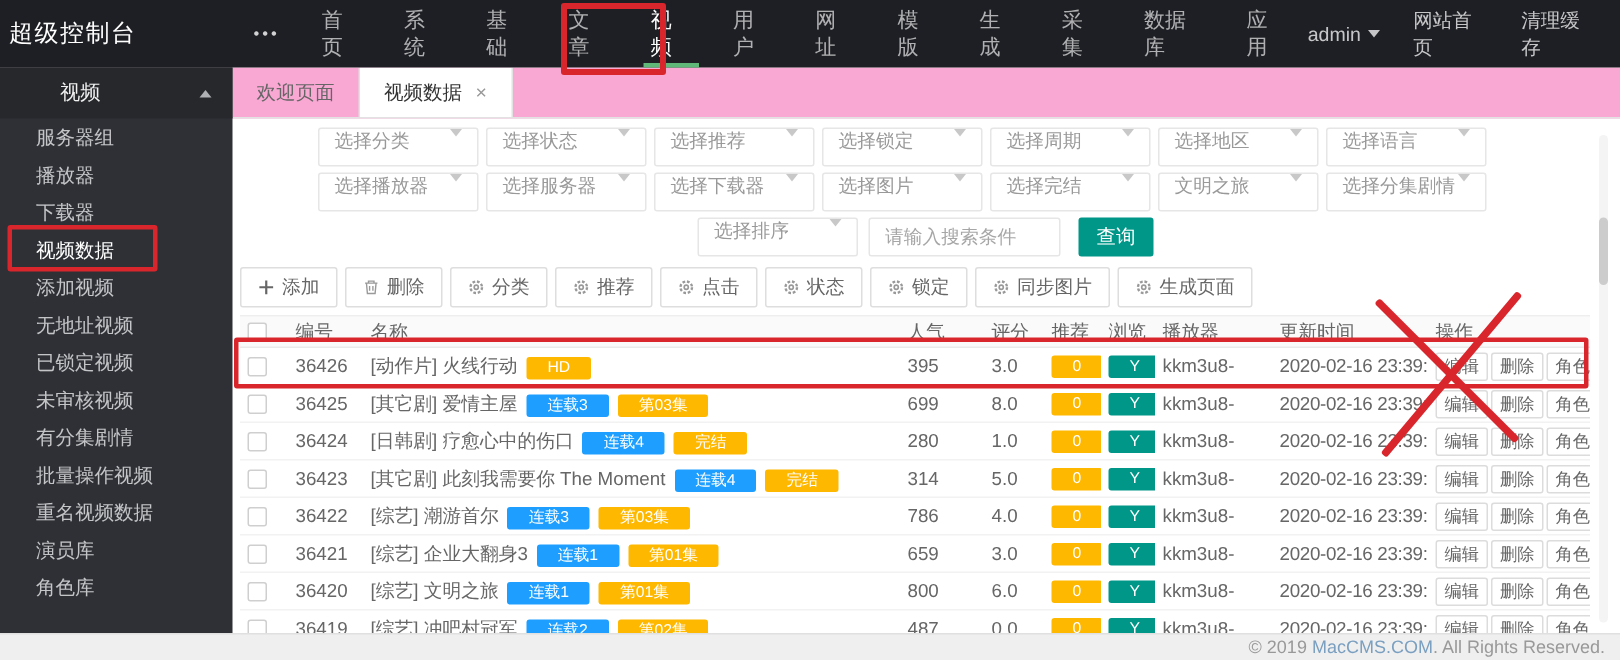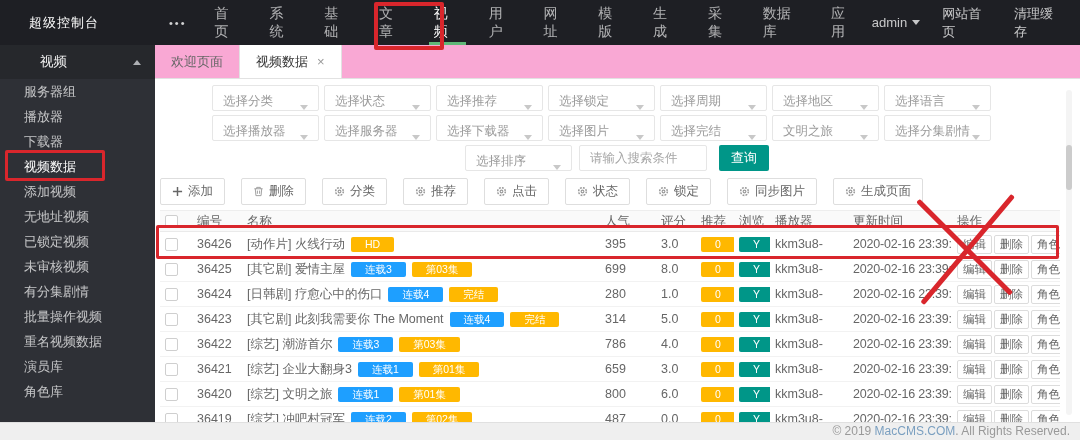--- a/index.html
+++ b/index.html
@@ -2,21 +2,21 @@
 <html><head>
 <meta charset="utf-8">
 <style>
   * { margin:0; padding:0; box-sizing:border-box; }
   body { font-family:"Liberation Sans","DejaVu Sans",sans-serif; background:#fff; }
   .screen { position:relative; width:1080px; height:440px; overflow:hidden; background:#fff; }
 
   
   .navbar { position:absolute; top:0; left:0; right:0; height:45px; background:#1E1F24;
             display:flex; align-items:center; z-index:3; }
-  .brand { width:155px; padding-left:29px; color:#fff; font-size:13px; letter-spacing:1px; flex:none; }
+  .brand { width:155px; padding-left:6px; color:#fff; font-size:16px; letter-spacing:1px; flex:none; }
   .more-icon { color:rgba(255,255,255,.8); font-size:11px; padding:0 14px; cursor:pointer; }
   .more-icon::before { content:"\2022\2022\2022"; letter-spacing:2px; }
   .main-nav { display:flex; height:45px; align-items:stretch; }
   .nav-item { position:relative; display:flex; align-items:center; padding:0 14px;
               color:rgba(255,255,255,.65); font-size:14px; cursor:pointer; }
   .nav-item.active { color:#fff; }
   .nav-underline { position:absolute; left:9px; right:9px; bottom:0; height:3px; background:#5FB878; }
   .nav-right { margin-left:auto; display:flex; align-items:center; gap:22px; padding-right:16px;
                color:rgba(255,255,255,.75); font-size:13px; }
   .nav-right .nr-item { display:flex; align-items:center; gap:5px; cursor:pointer; }
@@ -39,33 +39,33 @@
   .tab { display:flex; align-items:center; padding:0 16px; font-size:13px; color:#666;
          border-right:1px solid #E2E2E2; cursor:pointer; }
   .tab.active { background:#fff; color:#333; }
   .tab-close { color:#999; font-size:13px; margin-left:9px; cursor:pointer; }
   .tab-close::before { content:"\00D7"; }
 
   
   .filters { padding:6px 0 0 57px; }
   .f-row { display:flex; gap:5px; margin-bottom:4px; }
   .sel { width:107px; height:26px; border:1px solid #E6E6E6; border-radius:2px; background:#fff;
-         display:flex; align-items:flex-end; justify-content:space-between; padding:0 10px;
+         display:flex; align-items:flex-start; justify-content:space-between; padding:0 10px;
          color:#999; font-size:12.5px; cursor:pointer; }
   .sel-caret { width:0; height:0; border-left:4px solid transparent; border-right:4px solid transparent;
                border-top:5px solid #C8C8C8; }
   .f-row3 { margin-left:253px; }
   .search-input { width:128px; height:26px; border:1px solid #E6E6E6; border-radius:2px;
                   padding:0 10px; font-size:12.5px; color:#666; outline:none; margin-left:2px; }
   .search-input::placeholder { color:#A6A6A6; }
   .btn-query { width:50px; height:26px; margin-left:7px; background:#009688; border:none;
                border-radius:2px; color:#fff; font-size:13px; cursor:pointer; }
 
   
-  .toolbar { display:flex; gap:16px; margin:7px 0 0 5px; }
+  .toolbar { display:flex; gap:5px; margin:7px 0 0 5px; }
   .tbtn { height:27px; padding:0 11px; background:#fff; border:1px solid #DEDEDE; border-radius:2px;
           color:#666; font-size:12.5px; display:flex; align-items:center; gap:5px; cursor:pointer; }
   .tbtn .ticon { display:flex; align-items:center; }
 
   
   table.grid { margin:5px 0 0 5px; width:900px; border-collapse:collapse; table-layout:fixed; }
   .grid th { height:21px; background:#FAFAFA; border-top:1px solid #EEE; border-bottom:1px solid #EAEAEA;
              font-weight:normal; text-align:left; font-size:12.5px; color:#666; padding:0 5px; }
   .grid td { height:25px; border-bottom:1px solid #F2F2F2; padding:0 5px; font-size:12.5px;
              color:#666; white-space:nowrap; overflow:hidden; }

